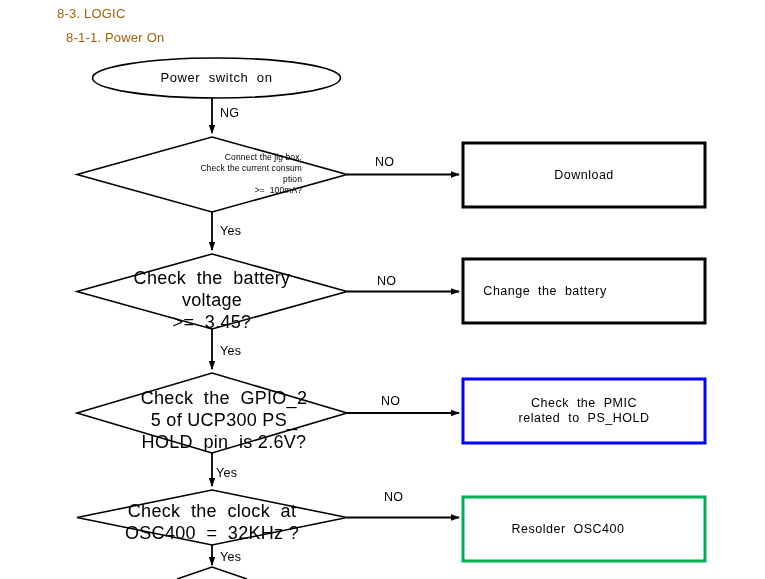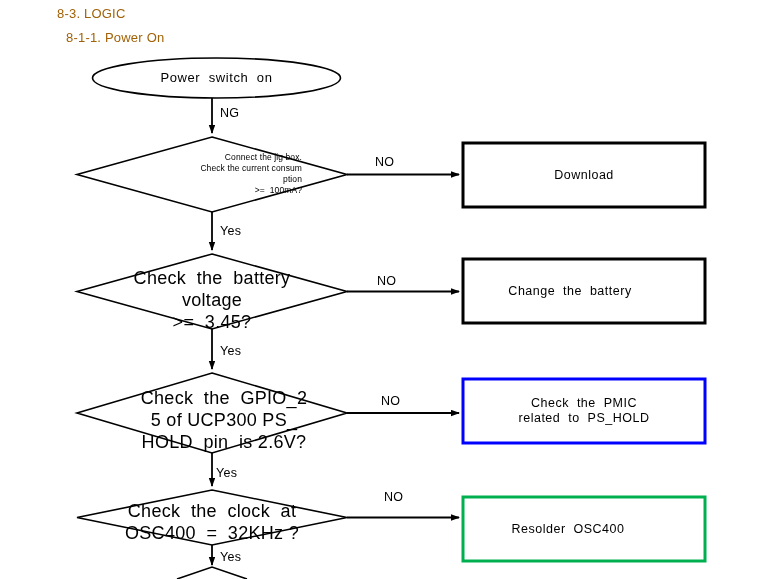--- a/index.html
+++ b/index.html
@@ -130,21 +130,21 @@
 
   <div class="node-text diamond-text" style="left:124px; top:388px; width:200px;">Check  the  GPIO_2
 5 of UCP300 PS_
 HOLD  pin  is 2.6V?</div>
 
   <div class="node-text diamond-text" style="left:112px; top:501px; width:200px;">Check  the  clock  at
 OSC400  =  32KHz ?</div>
 
   <div class="node-text box-text" style="left:463px; top:168px; width:242px;">Download</div>
 
-  <div class="node-text box-text" style="left:463px; top:284px; width:214px;">Change  the  battery</div>
+  <div class="node-text box-text" style="left:438px; top:284px; width:214px;">Change  the  battery</div>
 
   <div class="node-text box-text" style="left:463px; top:396px; width:242px;">Check  the  PMIC
 related  to  PS_HOLD</div>
 
   <div class="node-text box-text" style="left:463px; top:522px; width:210px;">Resolder  OSC400</div>
 
   <div class="edge-label" style="left:220px; top:106px;">NG</div>
 
   <div class="edge-label" style="left:220px; top:224px;">Yes</div>
   <div class="edge-label" style="left:220px; top:344px;">Yes</div>

